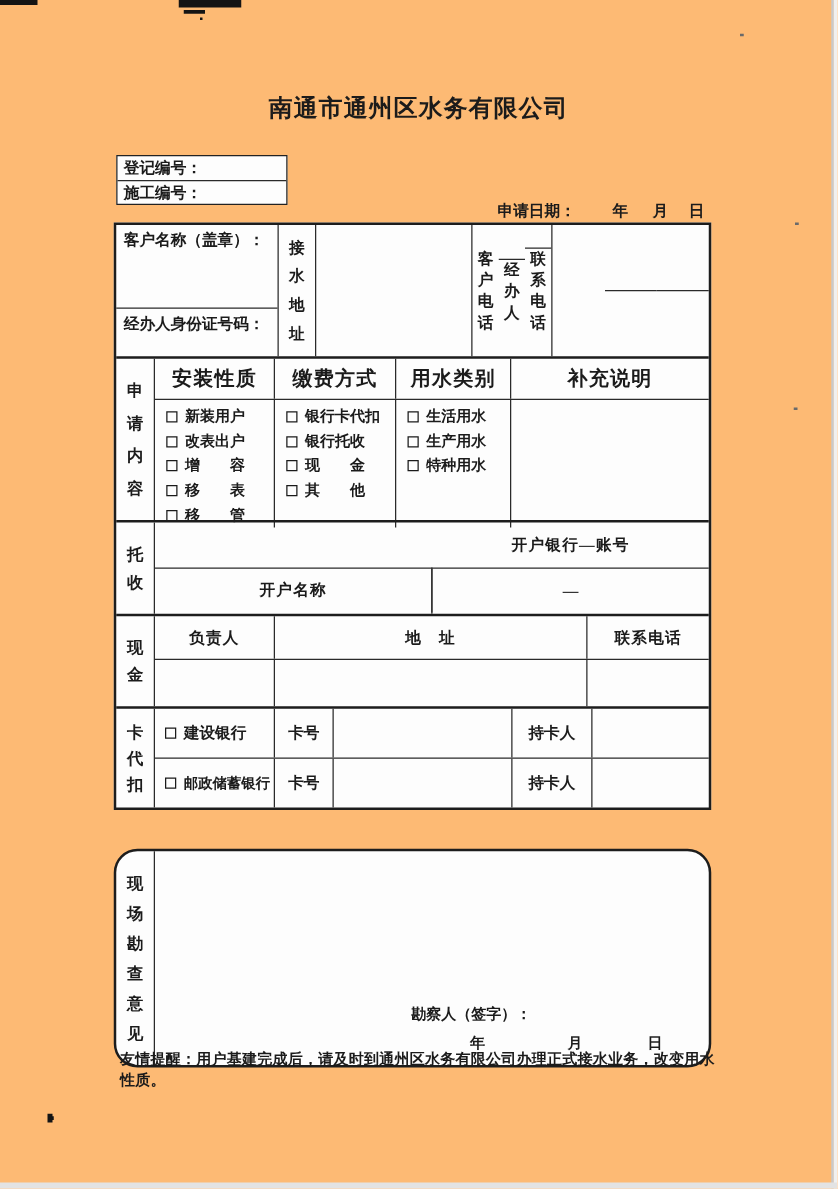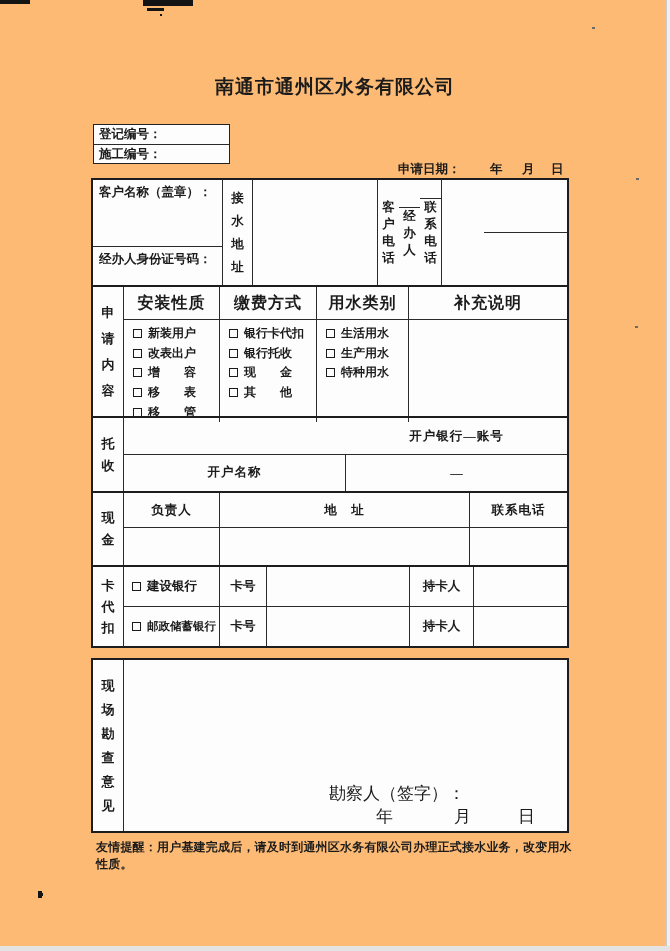--- a/index.html
+++ b/index.html
@@ -41,23 +41,23 @@
   .c-name { height:52px; }
   .c-id { flex:1; }
   .threerows { display:flex; flex-direction:row;align-items:center; }
   .threerows > div { flex:1; }
   
   .hdr32 { height:32px; font-size:16px; letter-spacing:1px; }
   .optlist { padding:4px 0 0 9px; }
   .opt { height:19.6px; display:flex; align-items:center; font-weight:bold; font-size:12px; }
   .cb { width:9px; height:9px; border:1.5px solid #1a1a1a; margin-right:6px; flex:none; background:#fdfdfd; }
   
-  .surveytable { top:658px; height:175px; display:flex; }
+  .surveytable { top:679px; height:175px; display:flex;border-radius:19px; }
   .surv-content { flex:1; position:relative; }
-  .surv-content span { position:absolute; font-weight:normal; font-size:17px; }
+  .surv-content span { position:absolute; font-weight:bold; font-size:12px; }
   
   .footnote { position:absolute; left:96px; top:839px; width:480px; font-size:12px; font-weight:bold; letter-spacing:0.2px; }
   
   .art { position:absolute; background:#141414; }
   .edge-right { position:absolute; top:0; left:665px; width:2px; height:951px; background:#c9c9c9; }
   .edge-right2 { position:absolute; top:0; left:667px; width:3px; height:951px; background:#f0f0f0; }
   .edge-bottom { position:absolute; left:0; top:946px; width:670px; height:5px; background:#e3e3e3; }
   .speck { position:absolute; background:#6a6a6a; }
 </style>
 </head>

